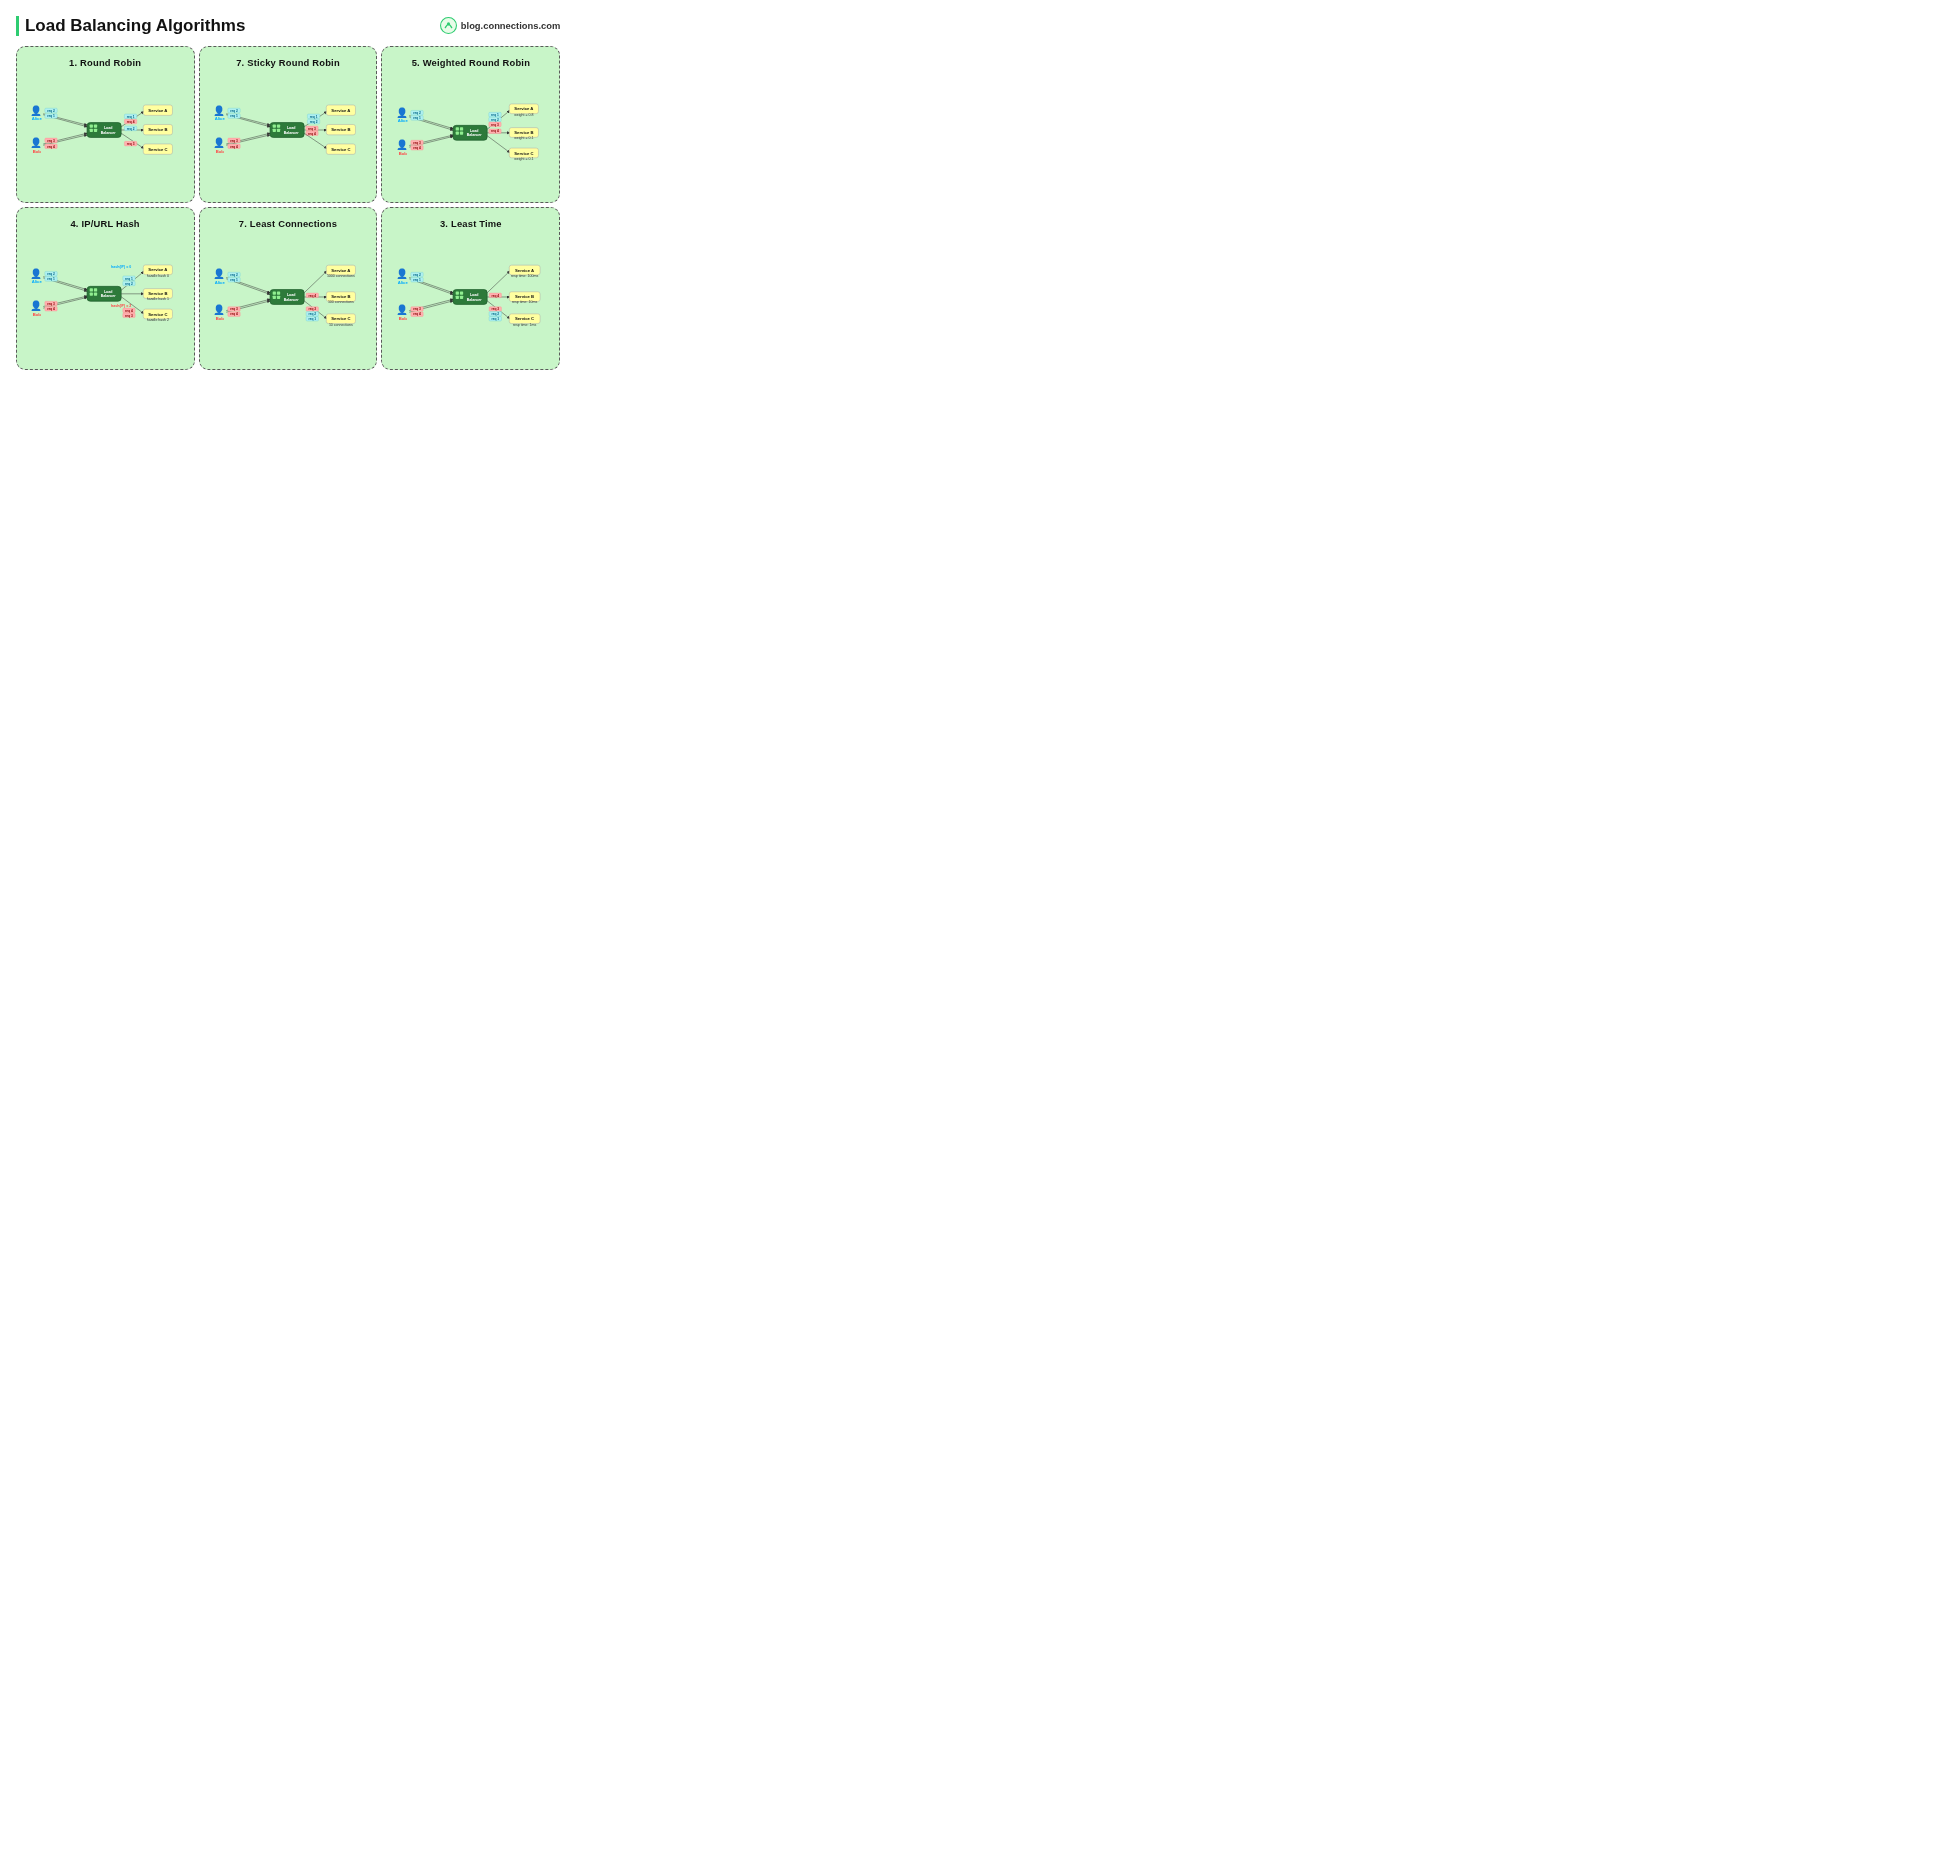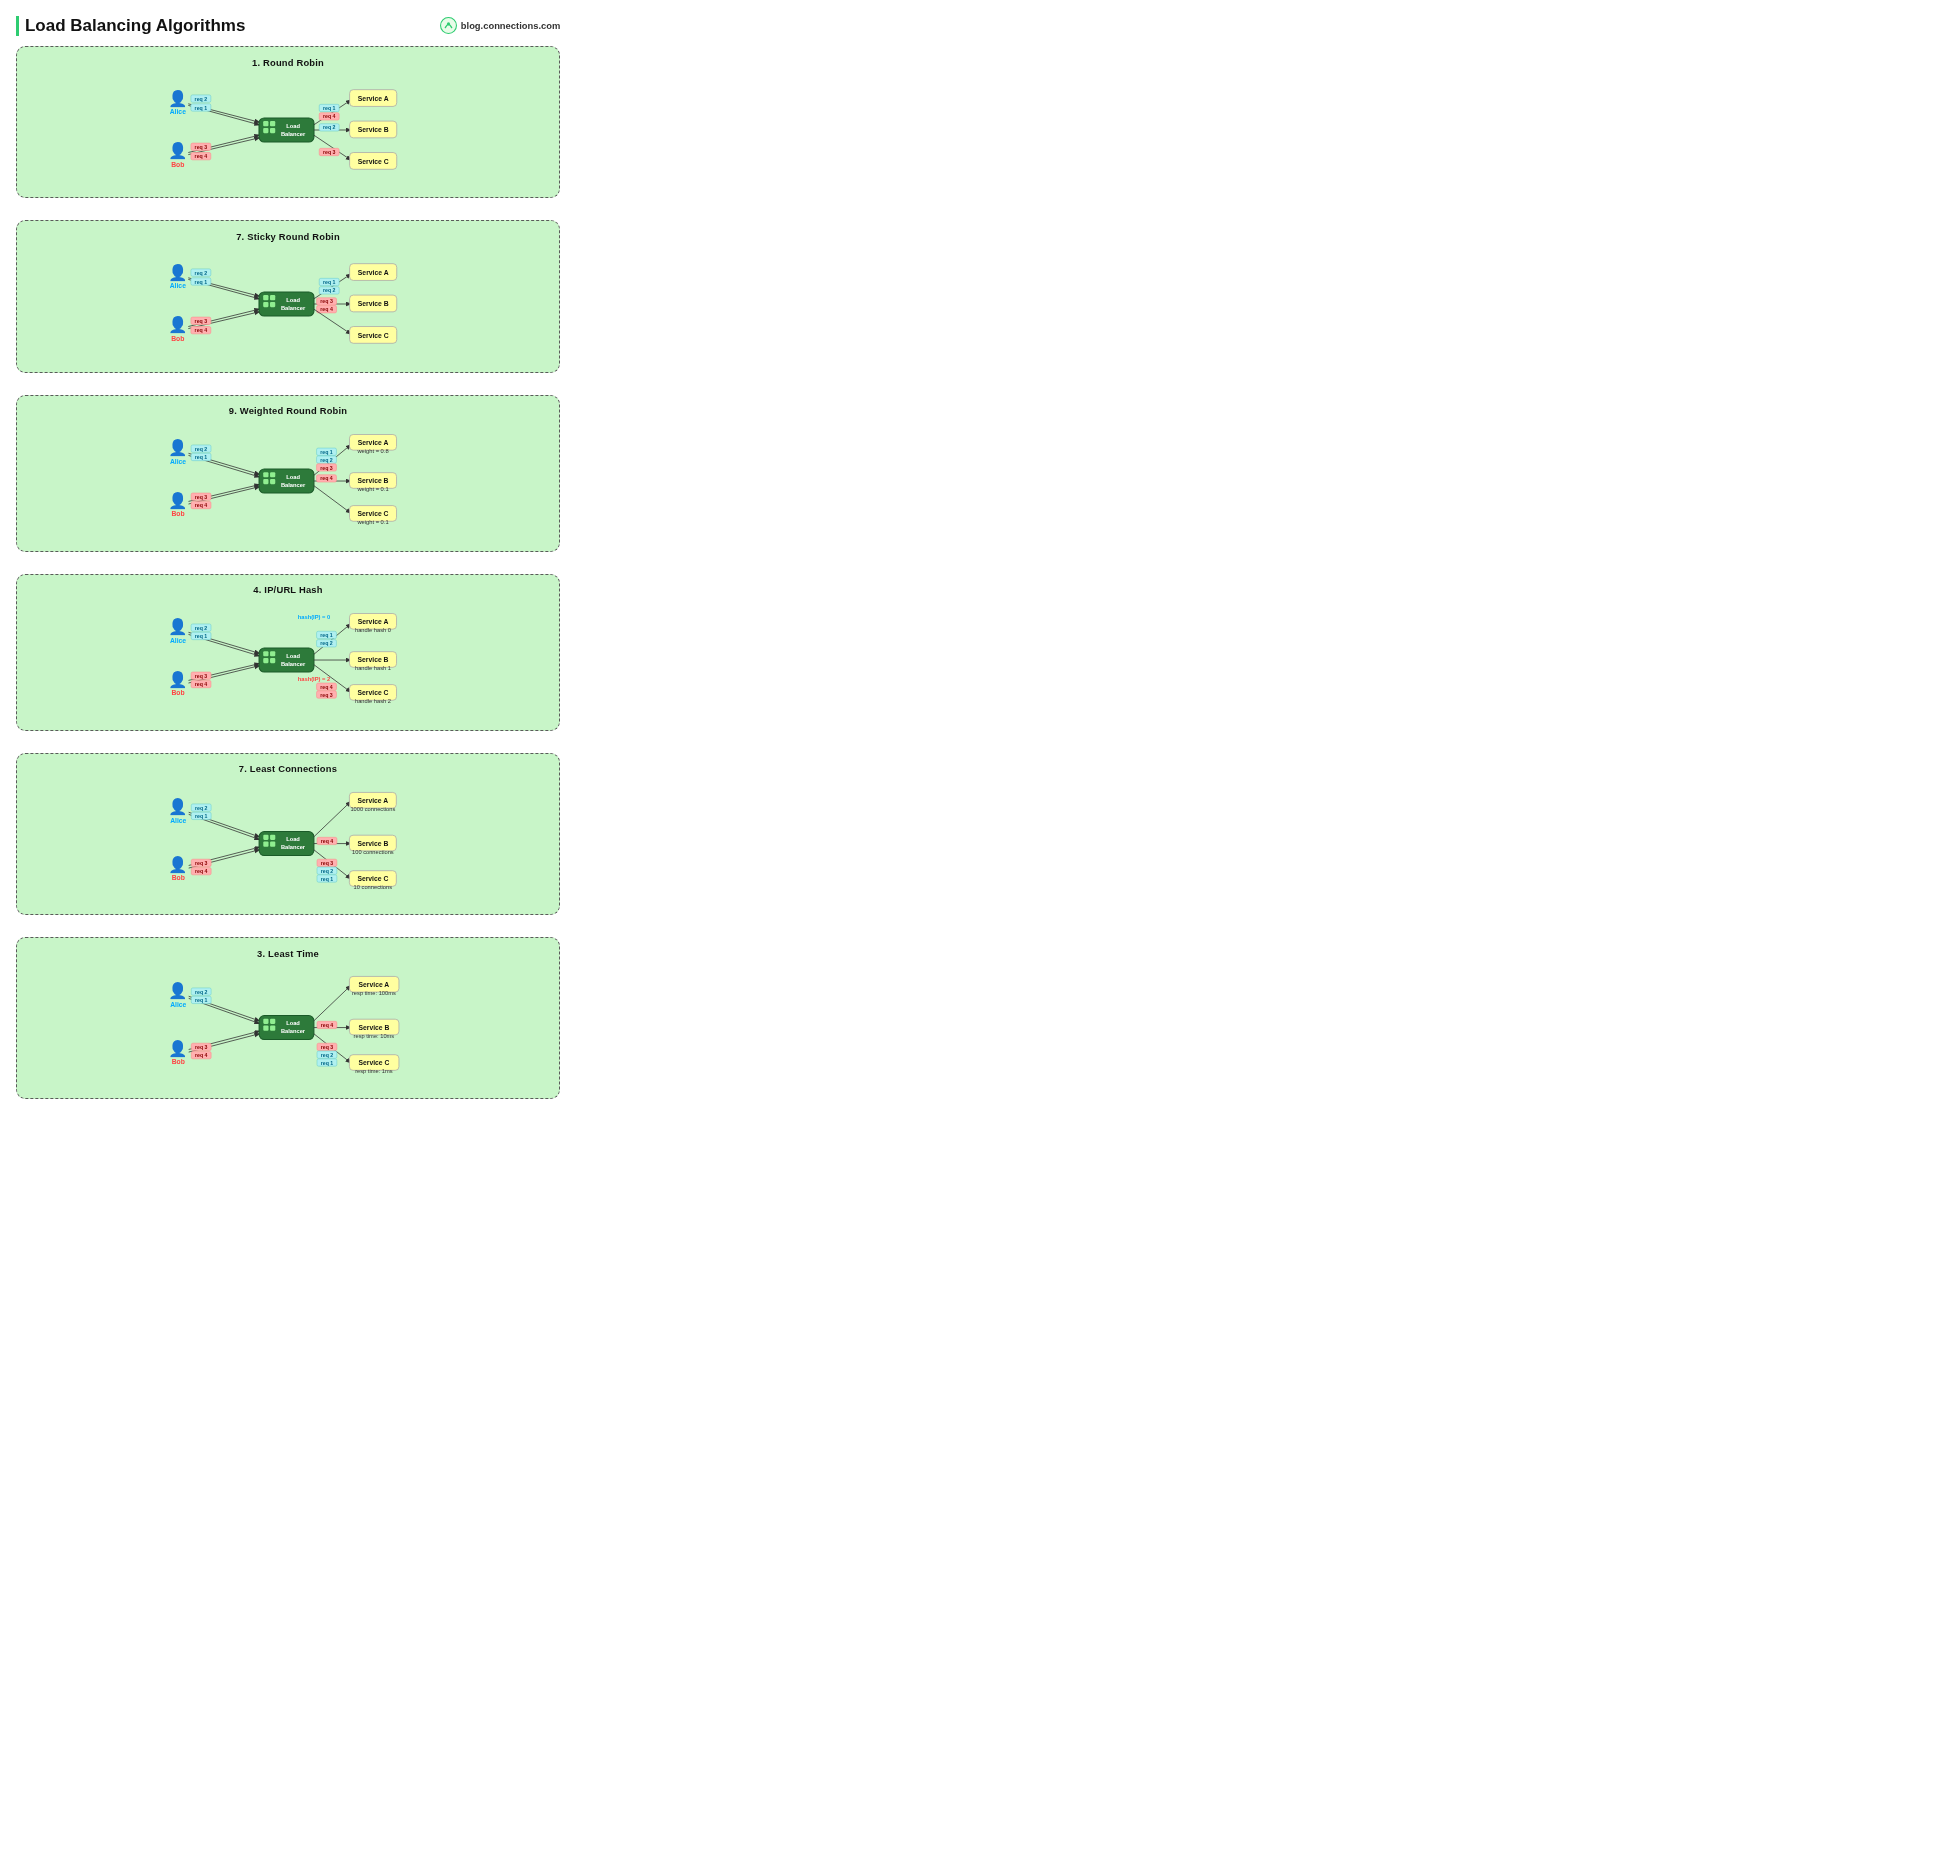--- a/index.html
+++ b/index.html
@@ -28,22 +28,22 @@
       font-size: 9.4px;
       color: #333;
       font-weight: 600;
     }
     .brand-icon {
       width: 17px;
       height: 17px;
     }
     .grid {
       display: grid;
-      grid-template-columns: 1fr;
-      gap: 22px;
+      grid-template-columns: 1fr 1fr 1fr;
+      gap: 4px;
     }
     .panel {
       background: #c8f5c8;
       border: 1.3px dashed #5a5a5a;
       border-radius: 9.4px;
       padding: 9.4px 10.5px 10.5px;
       position: relative;
     }
     .panel-title {
       text-align: center;
@@ -187,21 +187,21 @@
       <rect x="358" y="28" width="90" height="32" rx="7" fill="#ffffa0" stroke="#aaa" stroke-width="1.5"></rect>
       <text x="403" y="49" font-size="13" font-weight="700" fill="#111" text-anchor="middle">Service A</text>
       <rect x="358" y="88" width="90" height="32" rx="7" fill="#ffffa0" stroke="#aaa" stroke-width="1.5"></rect>
       <text x="403" y="109" font-size="13" font-weight="700" fill="#111" text-anchor="middle">Service B</text>
       <rect x="358" y="148" width="90" height="32" rx="7" fill="#ffffa0" stroke="#aaa" stroke-width="1.5"></rect>
       <text x="403" y="169" font-size="13" font-weight="700" fill="#111" text-anchor="middle">Service C</text>
     </svg>
   </div>
 
   <div class="panel">
-    <div class="panel-title">9.  Weighted Round Robin</div>
+    <div class="panel-title">5.  Weighted Round Robin</div>
     <svg width="100%" height="115" viewBox="0 0 480 220">
       <defs>
         <marker id="arr3" markerWidth="8" markerHeight="8" refX="6" refY="3" orient="auto">
           <path d="M0,0 L0,6 L8,3 z" fill="#333"></path>
         </marker>
       </defs>
       <text x="30" y="58" font-size="30" text-anchor="middle">👤</text>
       <text x="30" y="78" font-size="13" font-weight="700" fill="#00aaff" text-anchor="middle">Alice</text>
       <text x="30" y="158" font-size="30" text-anchor="middle">👤</text>
       <text x="30" y="178" font-size="13" font-weight="700" fill="#ff4444" text-anchor="middle">Bob</text>

